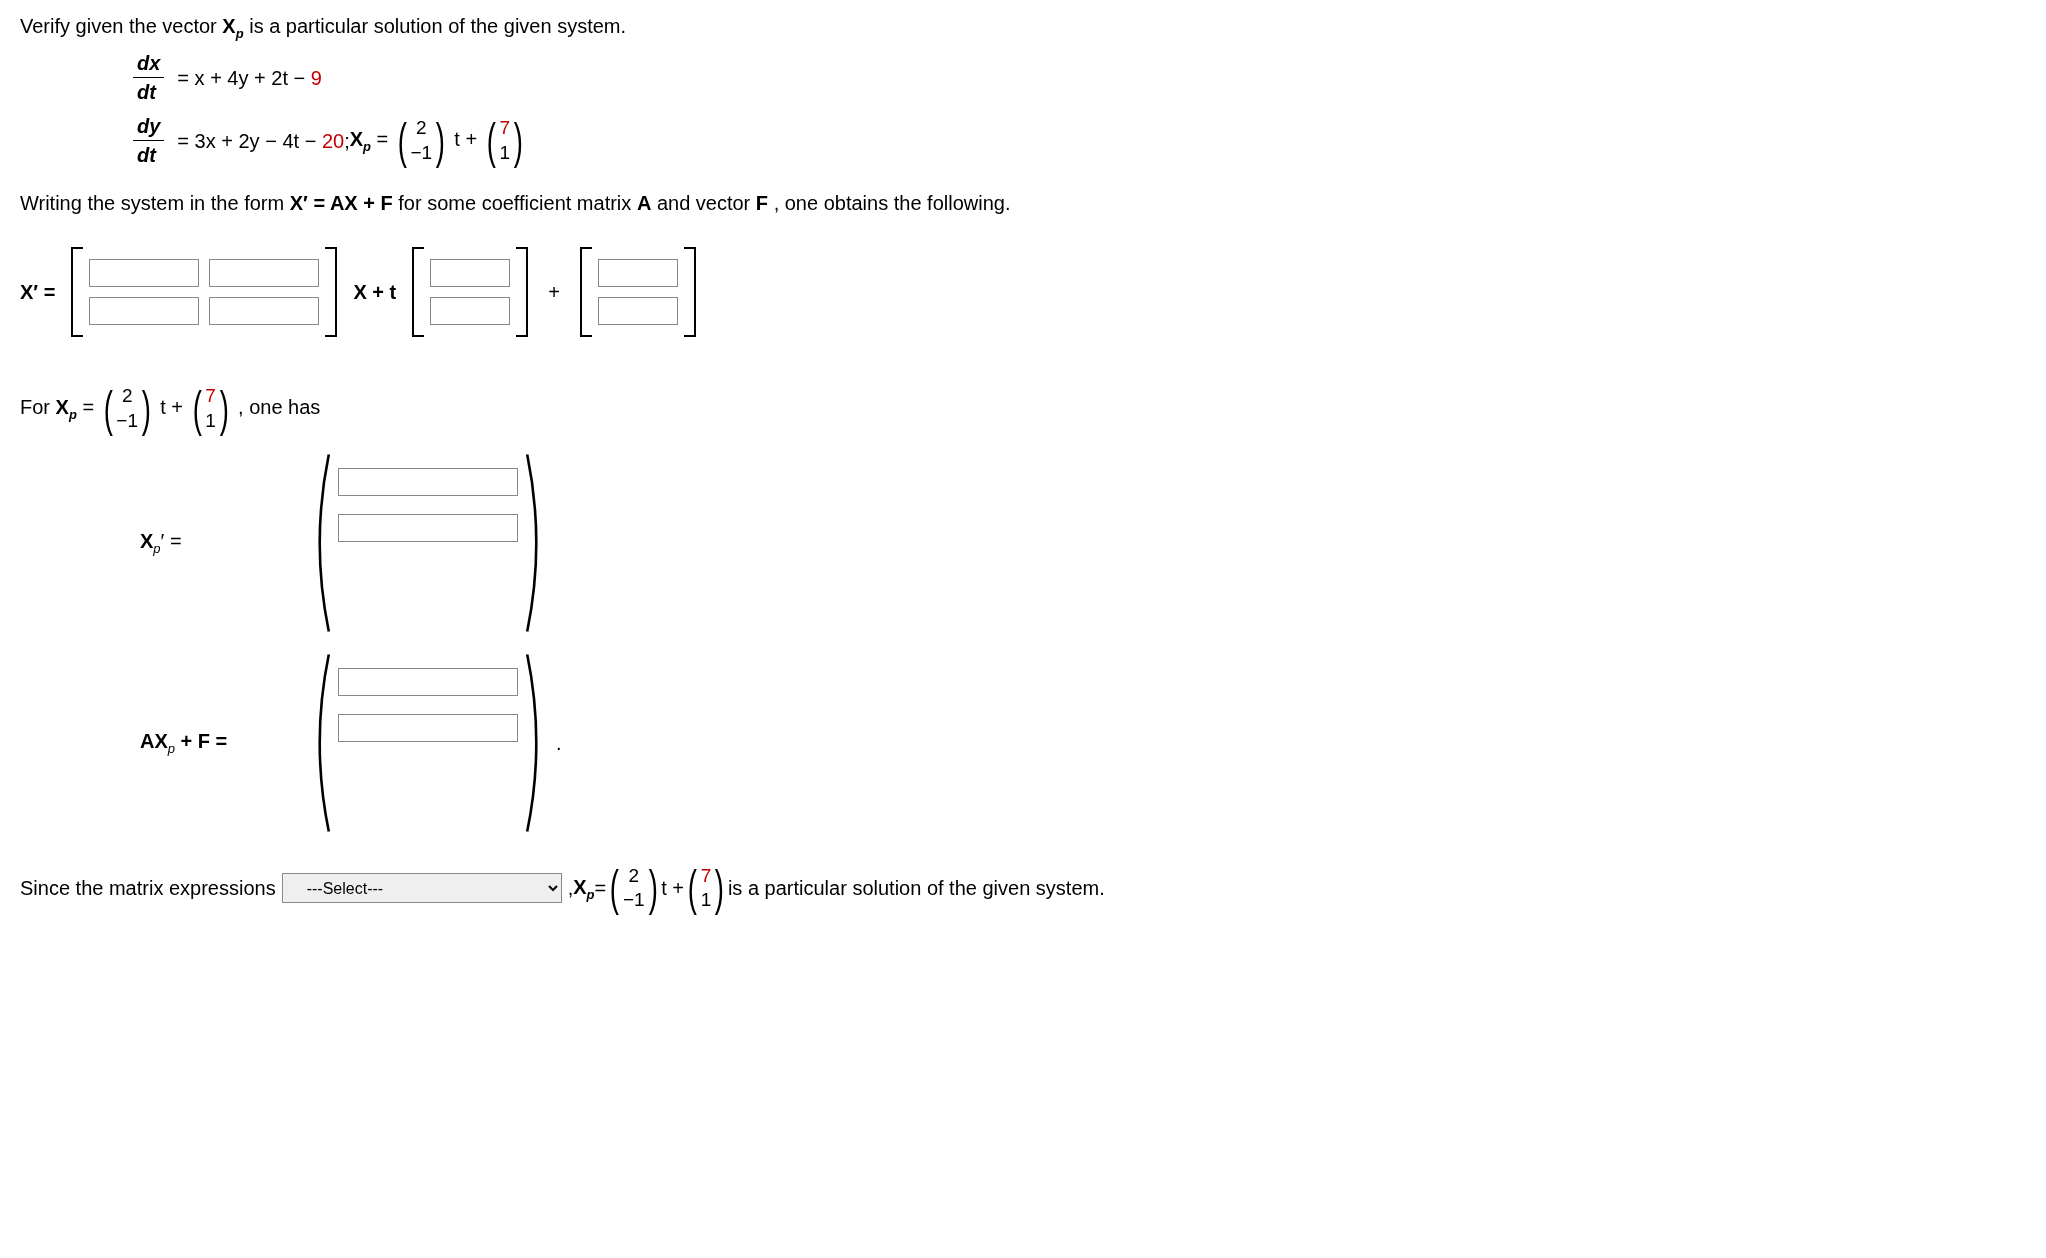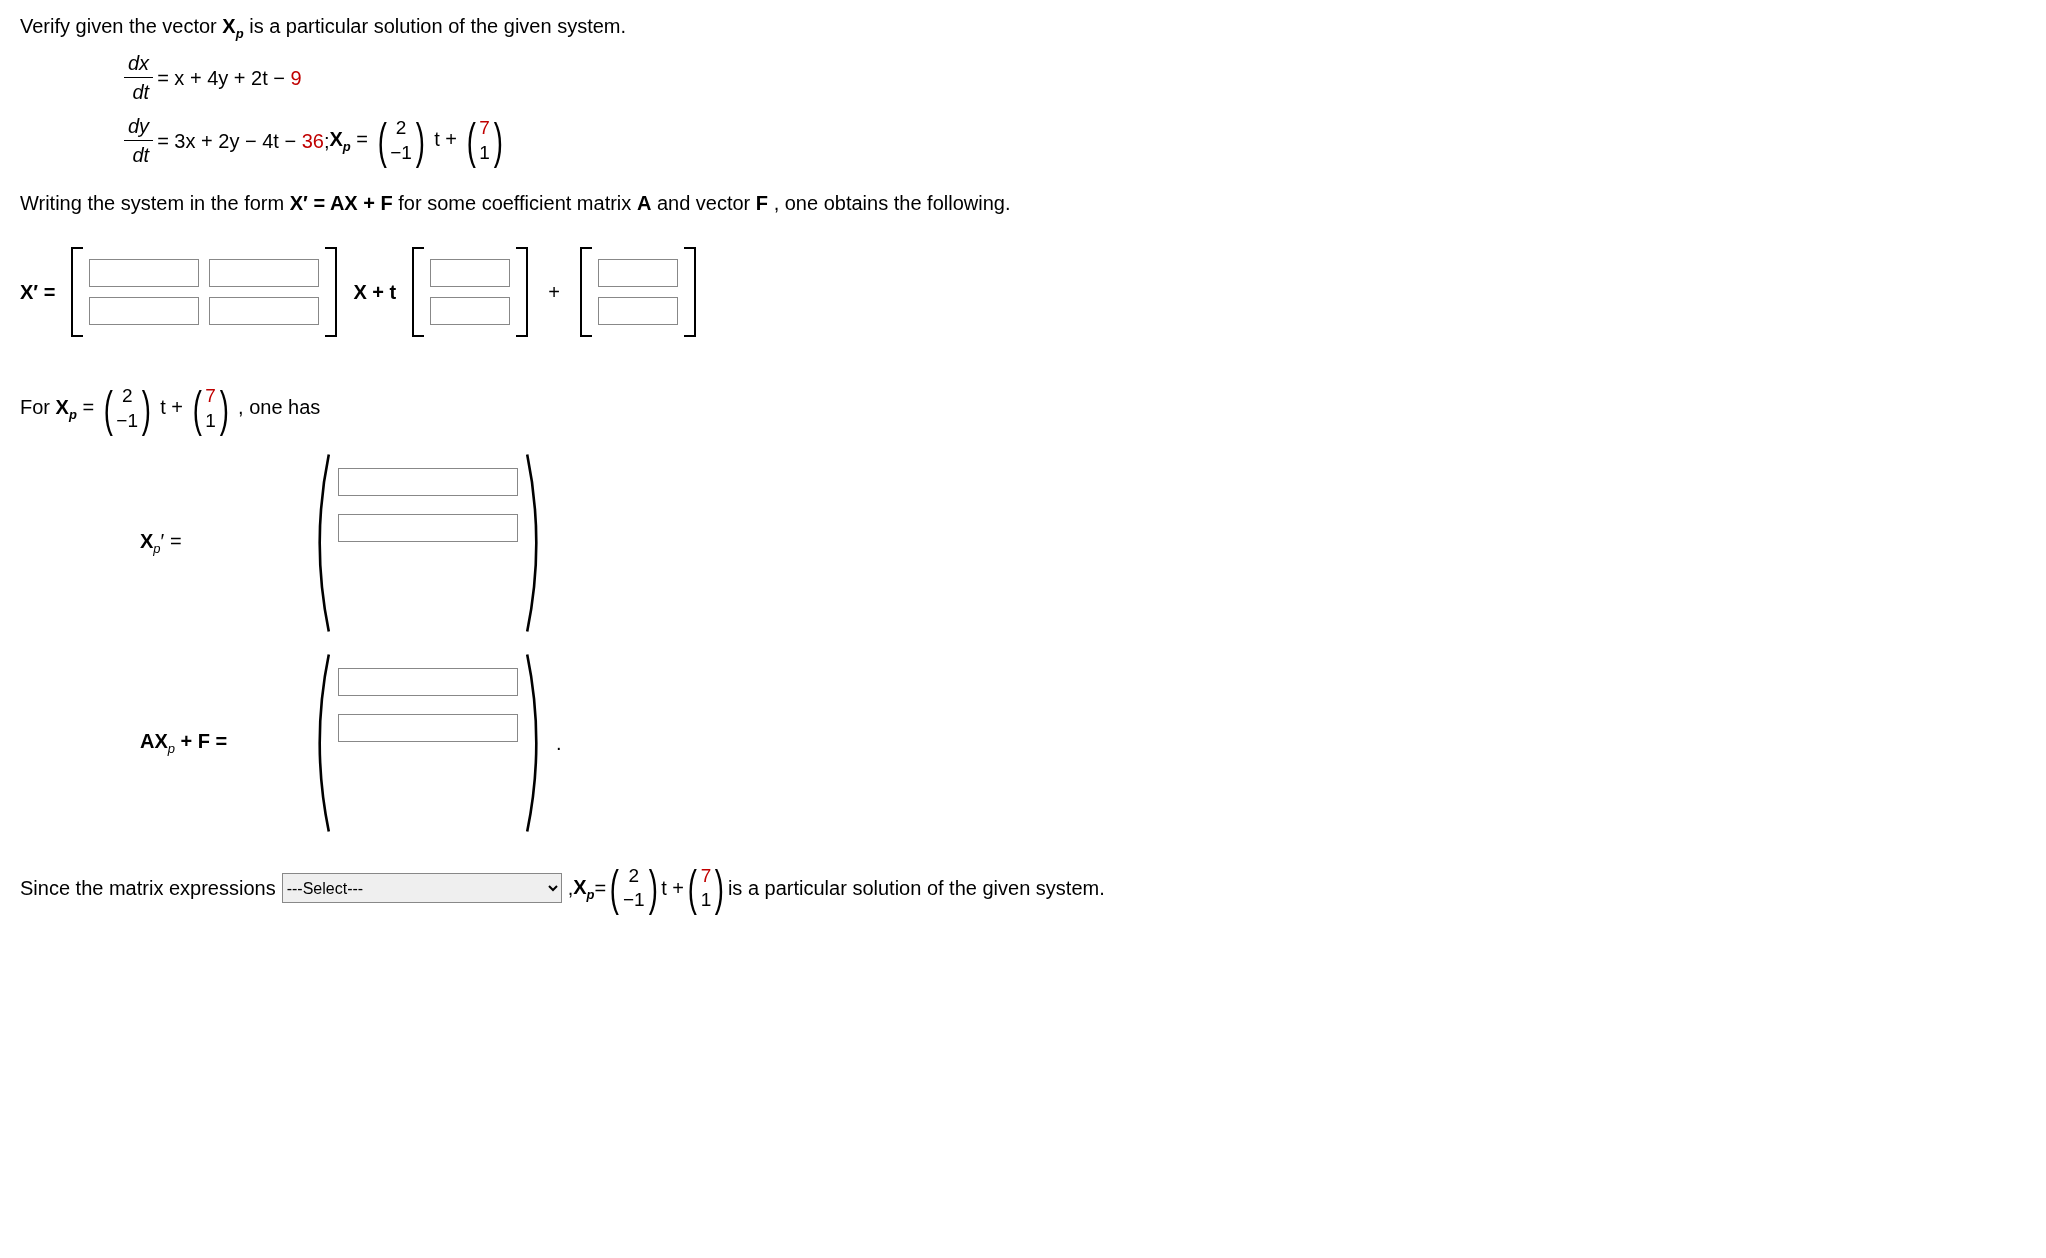--- a/index.html
+++ b/index.html
@@ -9,24 +9,25 @@
   padding: 12px 20px;
   margin: 0;
   line-height: 1.4;
 }
 .ital { }
 .bold { font-weight: bold; }
 .red { color: #c00000; }
 .sub { font-size: 0.65em; vertical-align: sub; font-style: italic; }
 .frac {
   display: inline-block;
-  text-align: right;
+  text-align: left;
   vertical-align: middle;
   font-style: italic;
-  margin: 0 4px;
+  margin: 0 13px;
+  font-weight: bold;
 }
 .frac .num {
   display: block;
   border-bottom: 1.5px solid #000;
   padding: 0 4px;
 }
 .frac .den {
   display: block;
   padding: 0 4px;
 }
@@ -116,20 +117,21 @@
   align-items: center;
   margin-top: 30px;
   flex-wrap: nowrap;
 }
 select.sel {
   border: 1px solid #888;
   height: 30px;
   font-size: 16px;
   margin: 0 6px;
   width: 280px;
+  padding-left: 20px;
 }
 .mt20 { margin-top: 20px; }
 </style>
 </head>
 <body>
 
 <div>
   <span>Verify given the vector </span>
   <span class="bold">
     <span>X</span><span class="sub">p</span>
@@ -146,21 +148,21 @@
     <span> = x + 4y + 2t − </span><span class="red">9</span>
   </span>
 </div>
 
 <div class="eqrow">
   <span class="frac">
     <span class="num">dy</span>
     <span class="den">dt</span>
   </span>
   <span class="ital">
-    <span> = 3x + 2y − 4t − </span><span class="red">36</span><span>;  </span>
+    <span> = 3x + 2y − 4t − </span><span class="red">20</span><span>;  </span>
   </span>
   <span>
     <span class="bold"><span>X</span><span class="sub">p</span></span>
     <span> = </span>
     <span class="pmat">
       <span class="paren">(</span>
       <span class="col">
         <span>2</span>
         <span>−1</span>
       </span>

